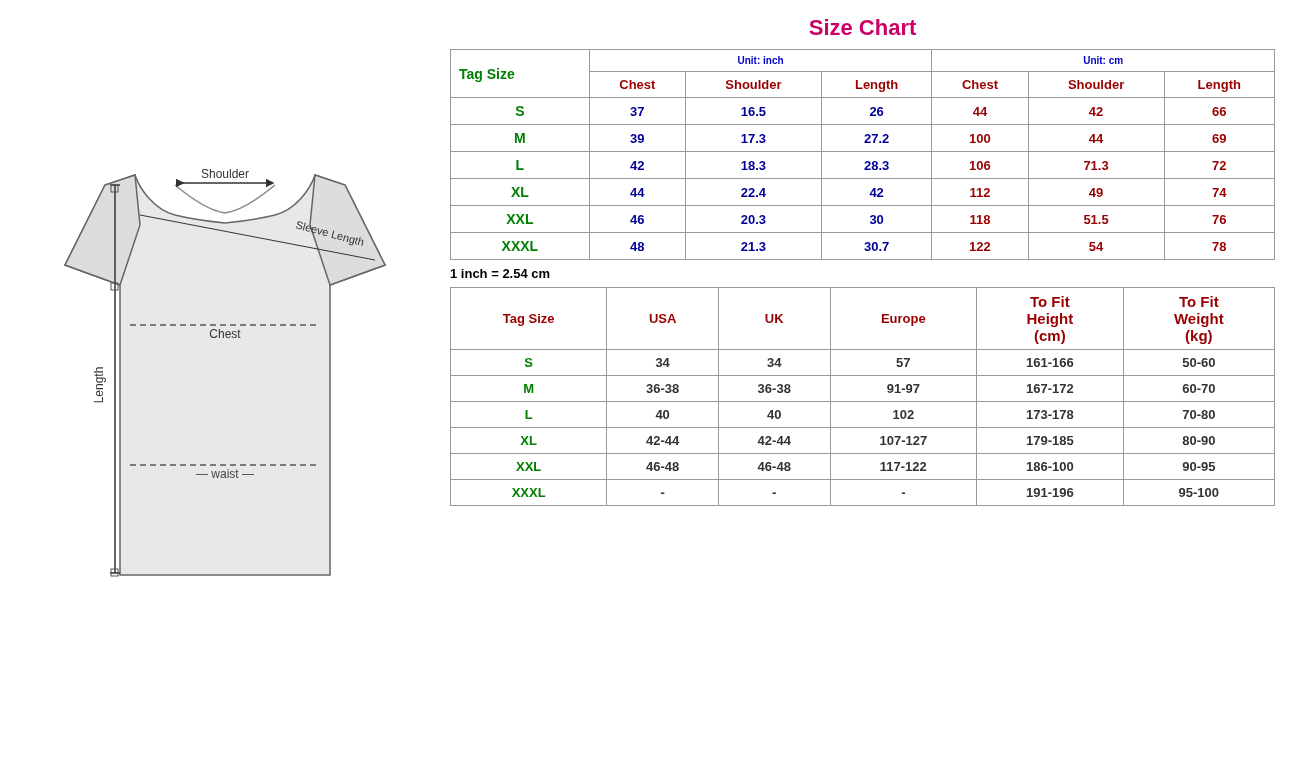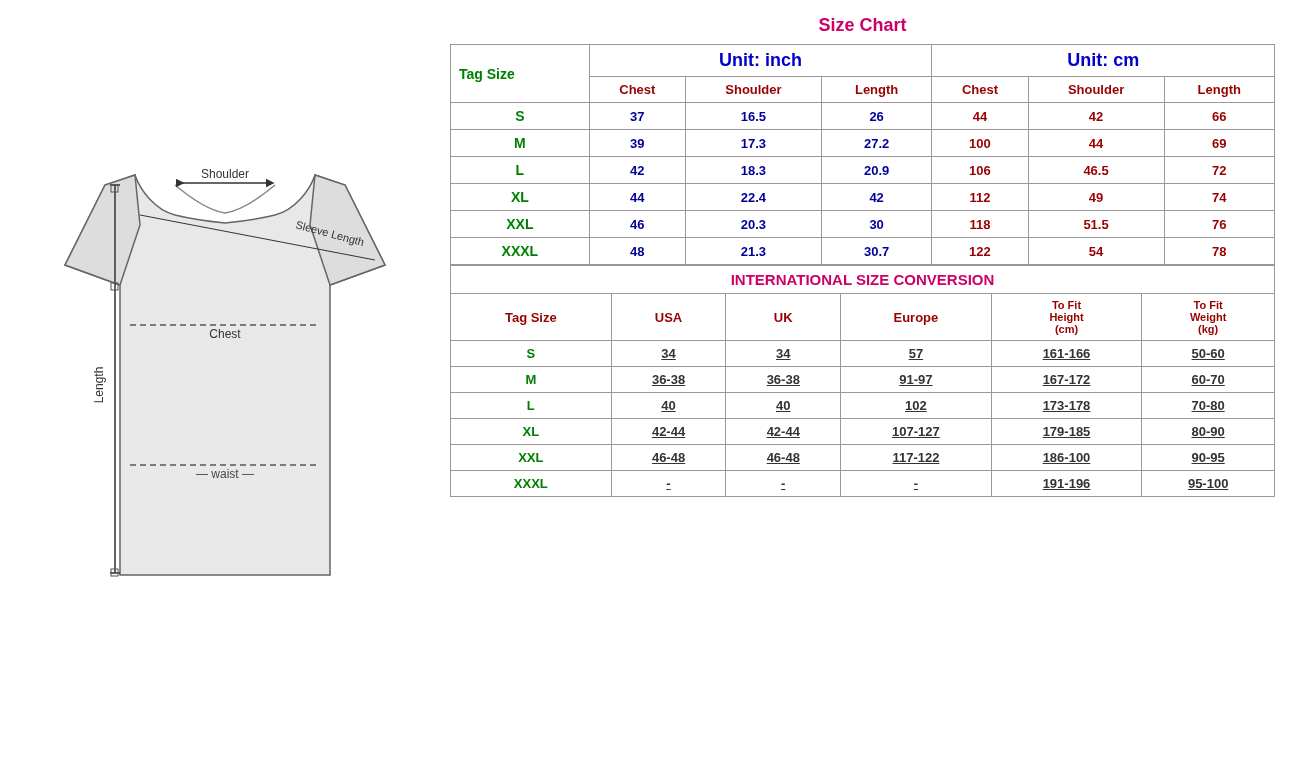--- a/index.html
+++ b/index.html
@@ -22,21 +22,21 @@
       padding: 20px;
     }
     
     .right-panel {
       flex: 1;
       padding: 5px 10px;
     }
     .size-chart-title {
       text-align: center;
       color: #cc0066;
-      font-size: 18px;
+      font-size: 22px;
       font-weight: bold;
       margin-bottom: 8px;
     }
     table {
       border-collapse: collapse;
       width: 100%;
       font-size: 13px;
     }
     table td, table th {
       border: 1px solid #999;
@@ -44,21 +44,21 @@
       text-align: center;
     }
     .tag-size-col {
       color: green;
       font-weight: bold;
       font-size: 14px;
     }
     .unit-header {
       color: #0000cc;
       font-weight: bold;
-      font-size: 18px;
+      font-size: 10px;
     }
     .col-header {
       color: #990000;
       font-weight: bold;
       font-size: 13px;
     }
     .inch-val {
       color: #000099;
       font-weight: bold;
     }
@@ -85,30 +85,29 @@
       padding: 6px 0;
       color: #000;
     }
     .intl-tag-col {
       color: green;
       font-weight: bold;
     }
     .intl-val {
       color: #333;
       font-weight: bold;
-      text-decoration: underline;
     }
     .intl-header {
       color: #990000;
       font-weight: bold;
     }
     .tofit-header {
       color: #990000;
       font-weight: bold;
-      font-size: 11px;
+      font-size: 15px;
     }
   </style>
 </head>
 <body>
 
 <div class="left-panel">
   <svg width="360" height="530" viewBox="0 0 360 530">
 
     <g fill="none" stroke="#555" stroke-width="1.5">
 
@@ -188,23 +187,23 @@
     <td class="inch-val">17.3</td>
     <td class="inch-val">27.2</td>
     <td class="cm-val">100</td>
     <td class="cm-val">44</td>
     <td class="cm-val">69</td>
   </tr>
         <tr>
     <td class="tag-size-col">L</td>
     <td class="inch-val">42</td>
     <td class="inch-val">18.3</td>
-    <td class="inch-val">20.9</td>
+    <td class="inch-val">28.3</td>
     <td class="cm-val">106</td>
-    <td class="cm-val">46.5</td>
+    <td class="cm-val">71.3</td>
     <td class="cm-val">72</td>
   </tr>
         <tr>
     <td class="tag-size-col">XL</td>
     <td class="inch-val">44</td>
     <td class="inch-val">22.4</td>
     <td class="inch-val">42</td>
     <td class="cm-val">112</td>
     <td class="cm-val">49</td>
     <td class="cm-val">74</td>
@@ -223,26 +222,24 @@
     <td class="inch-val">48</td>
     <td class="inch-val">21.3</td>
     <td class="inch-val">30.7</td>
     <td class="cm-val">122</td>
     <td class="cm-val">54</td>
     <td class="cm-val">78</td>
   </tr>
       </tbody>
   </table>
 
+  <div class="inch-note">1 inch = 2.54 cm</div>
 
   <table>
     <thead>
-      <tr>
-        <td colspan="6" class="conversion-title">INTERNATIONAL SIZE CONVERSION</td>
-      </tr>
       <tr>
         <td class="intl-header">Tag Size</td>
         <td class="intl-header">USA</td>
         <td class="intl-header">UK</td>
         <td class="intl-header">Europe</td>
         <td class="tofit-header">To Fit<br>Height<br>(cm)</td>
         <td class="tofit-header">To Fit<br>Weight<br>(kg)</td>
       </tr>
     </thead>
     <tbody id="intl-tbody">

